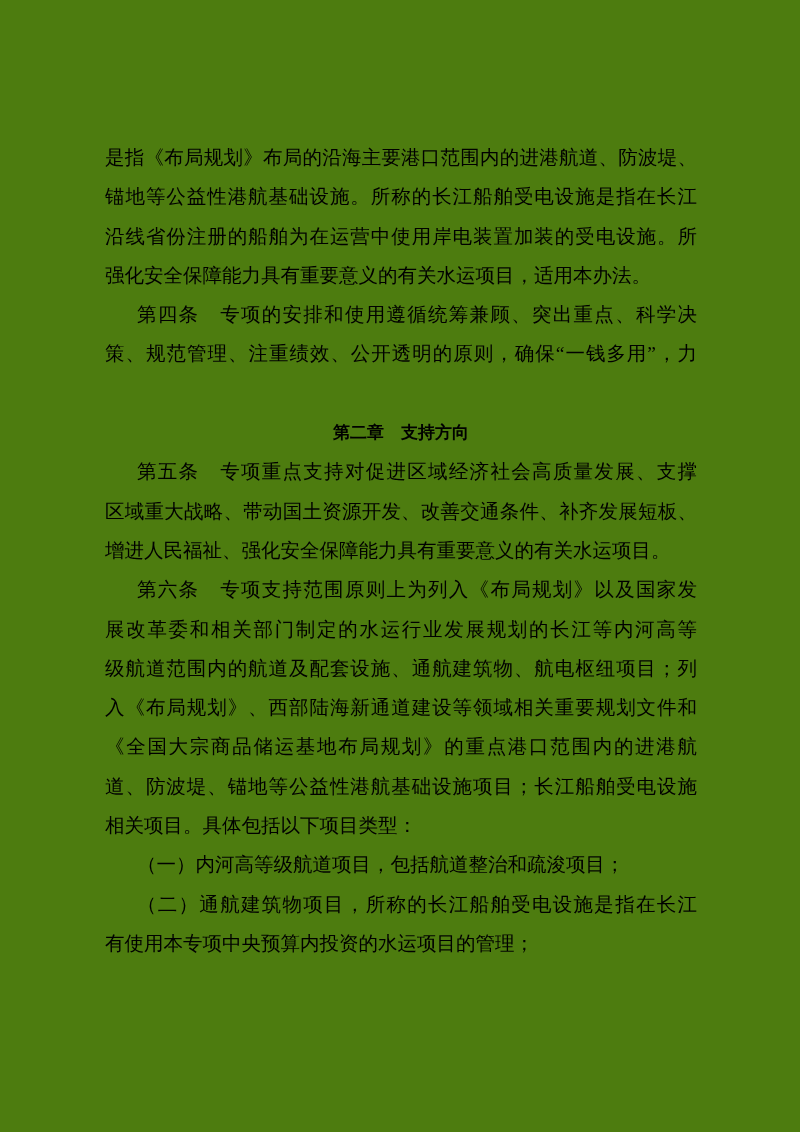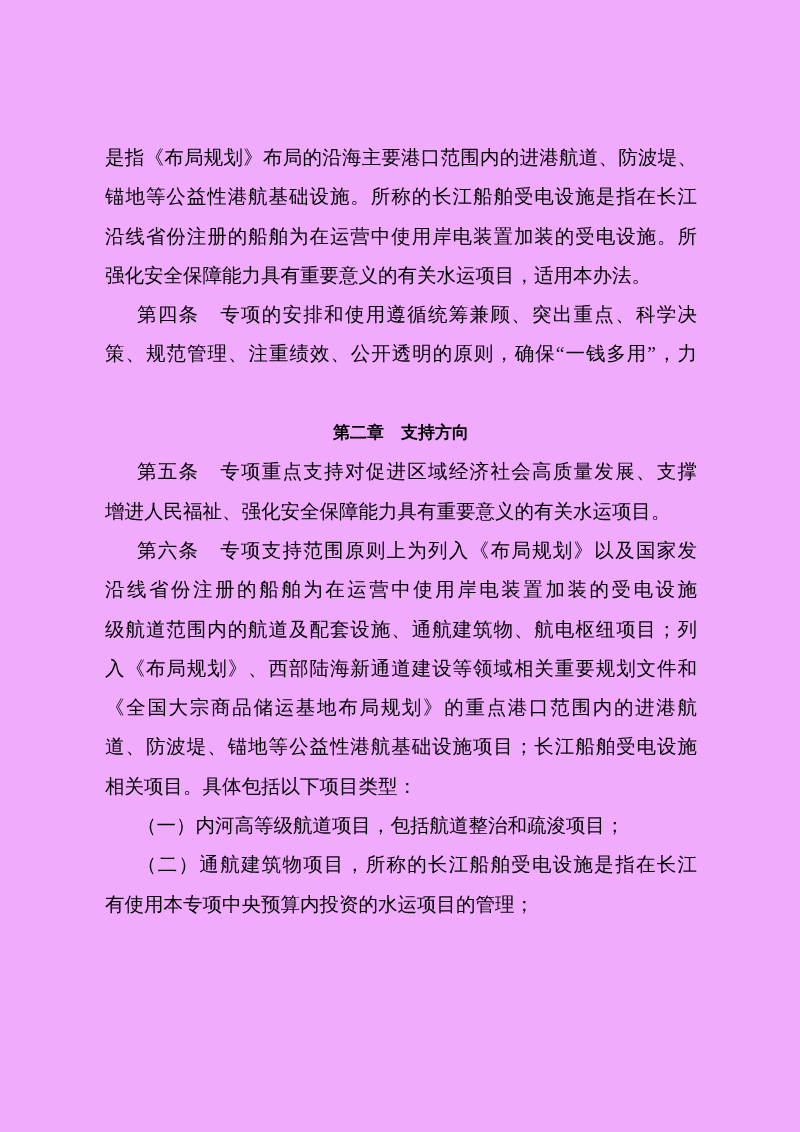--- a/index.html
+++ b/index.html
@@ -4,21 +4,21 @@
 <style>
   html, body {
     margin: 0;
     padding: 0;
     background: #ffffff;
   }
   .page {
     position: relative;
     width: 800px;
     height: 1132px;
-    background: #f0abfc;
+    background: #4d7c0f;
     color: #000000;
     overflow: hidden;
   }
   .doc-body {
     position: absolute;
     left: 105px;
     top: 138px;
     width: 592px;
   }
   .line {
@@ -56,23 +56,24 @@
   <div class="doc-body" id="doc-body">
       <div class="line body">是指《布局规划》布局的沿海主要港口范围内的进港航道、防波堤、</div>
       <div class="line body">锚地等公益性港航基础设施。所称的长江船舶受电设施是指在长江</div>
       <div class="line body">沿线省份注册的船舶为在运营中使用岸电装置加装的受电设施。所</div>
       <div class="line body last">强化安全保障能力具有重要意义的有关水运项目，适用本办法。</div>
       <div class="line body indent">第四条　专项的安排和使用遵循统筹兼顾、突出重点、科学决</div>
       <div class="line body">策、规范管理、注重绩效、公开透明的原则，确保“一钱多用”，力</div>
       <div class="line spacer"></div>
       <div class="line heading">第二章　支持方向</div>
       <div class="line body indent">第五条　专项重点支持对促进区域经济社会高质量发展、支撑</div>
+      <div class="line body">区域重大战略、带动国土资源开发、改善交通条件、补齐发展短板、</div>
       <div class="line body last">增进人民福祉、强化安全保障能力具有重要意义的有关水运项目。</div>
       <div class="line body indent">第六条　专项支持范围原则上为列入《布局规划》以及国家发</div>
-      <div class="line body">沿线省份注册的船舶为在运营中使用岸电装置加装的受电设施</div>
+      <div class="line body">展改革委和相关部门制定的水运行业发展规划的长江等内河高等</div>
       <div class="line body">级航道范围内的航道及配套设施、通航建筑物、航电枢纽项目；列</div>
       <div class="line body">入《布局规划》、西部陆海新通道建设等领域相关重要规划文件和</div>
       <div class="line body">《全国大宗商品储运基地布局规划》的重点港口范围内的进港航</div>
       <div class="line body">道、防波堤、锚地等公益性港航基础设施项目；长江船舶受电设施</div>
       <div class="line body last">相关项目。具体包括以下项目类型：</div>
       <div class="line body last indent">（一）内河高等级航道项目，包括航道整治和疏浚项目；</div>
       <div class="line body indent">（二）通航建筑物项目，所称的长江船舶受电设施是指在长江</div>
       <div class="line body last">有使用本专项中央预算内投资的水运项目的管理；</div>
     </div>
 </div>

